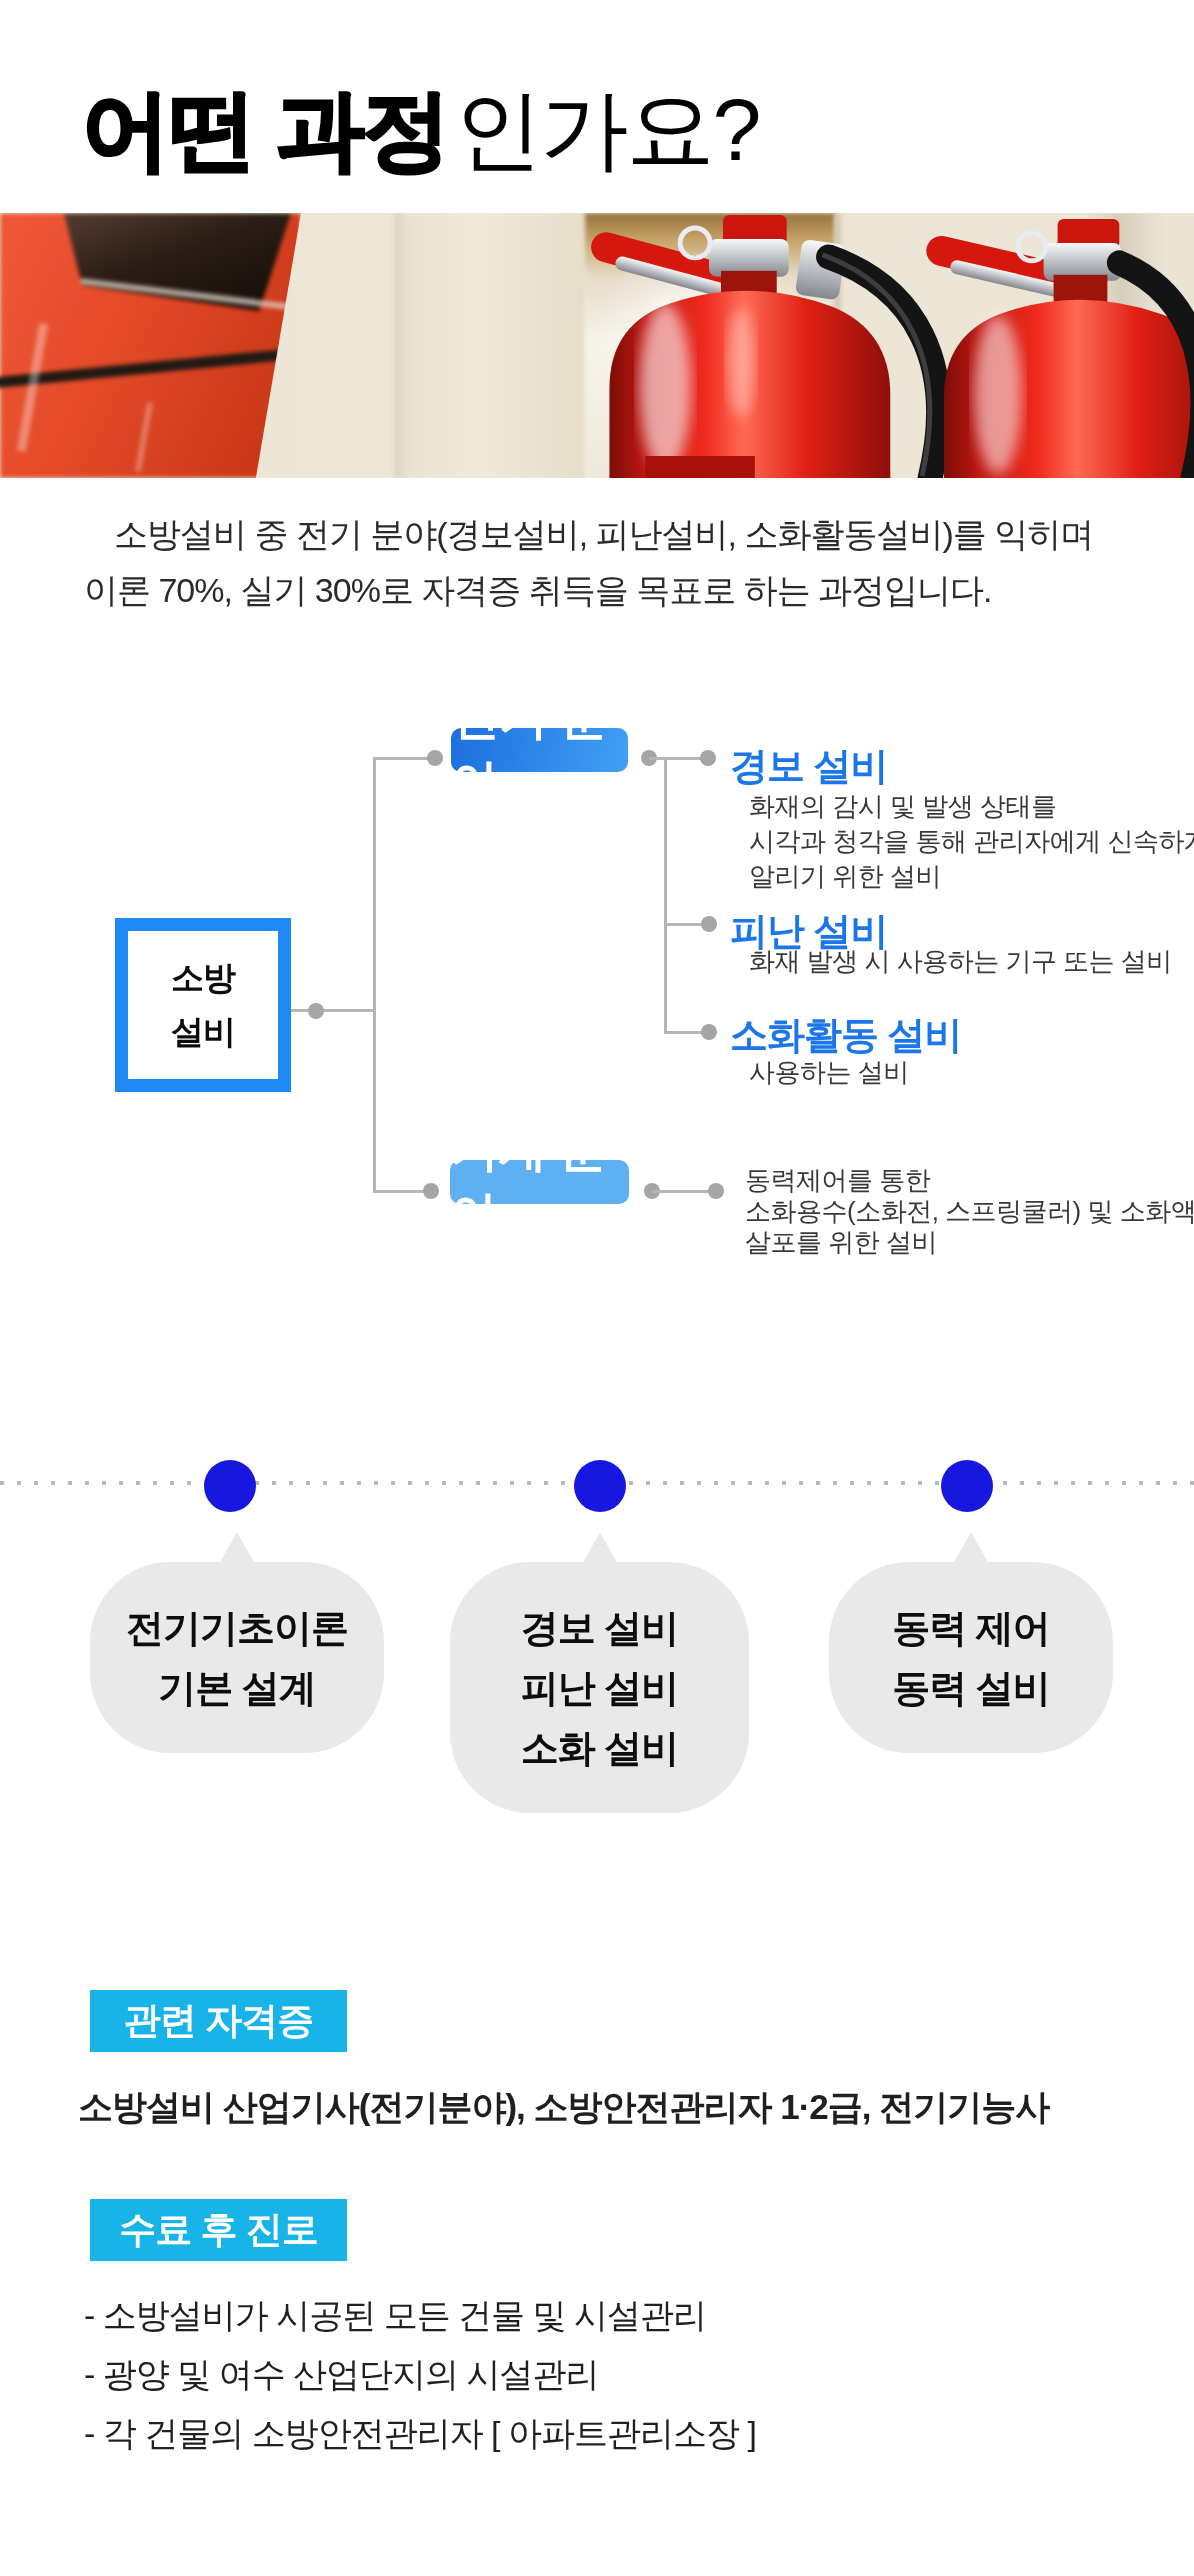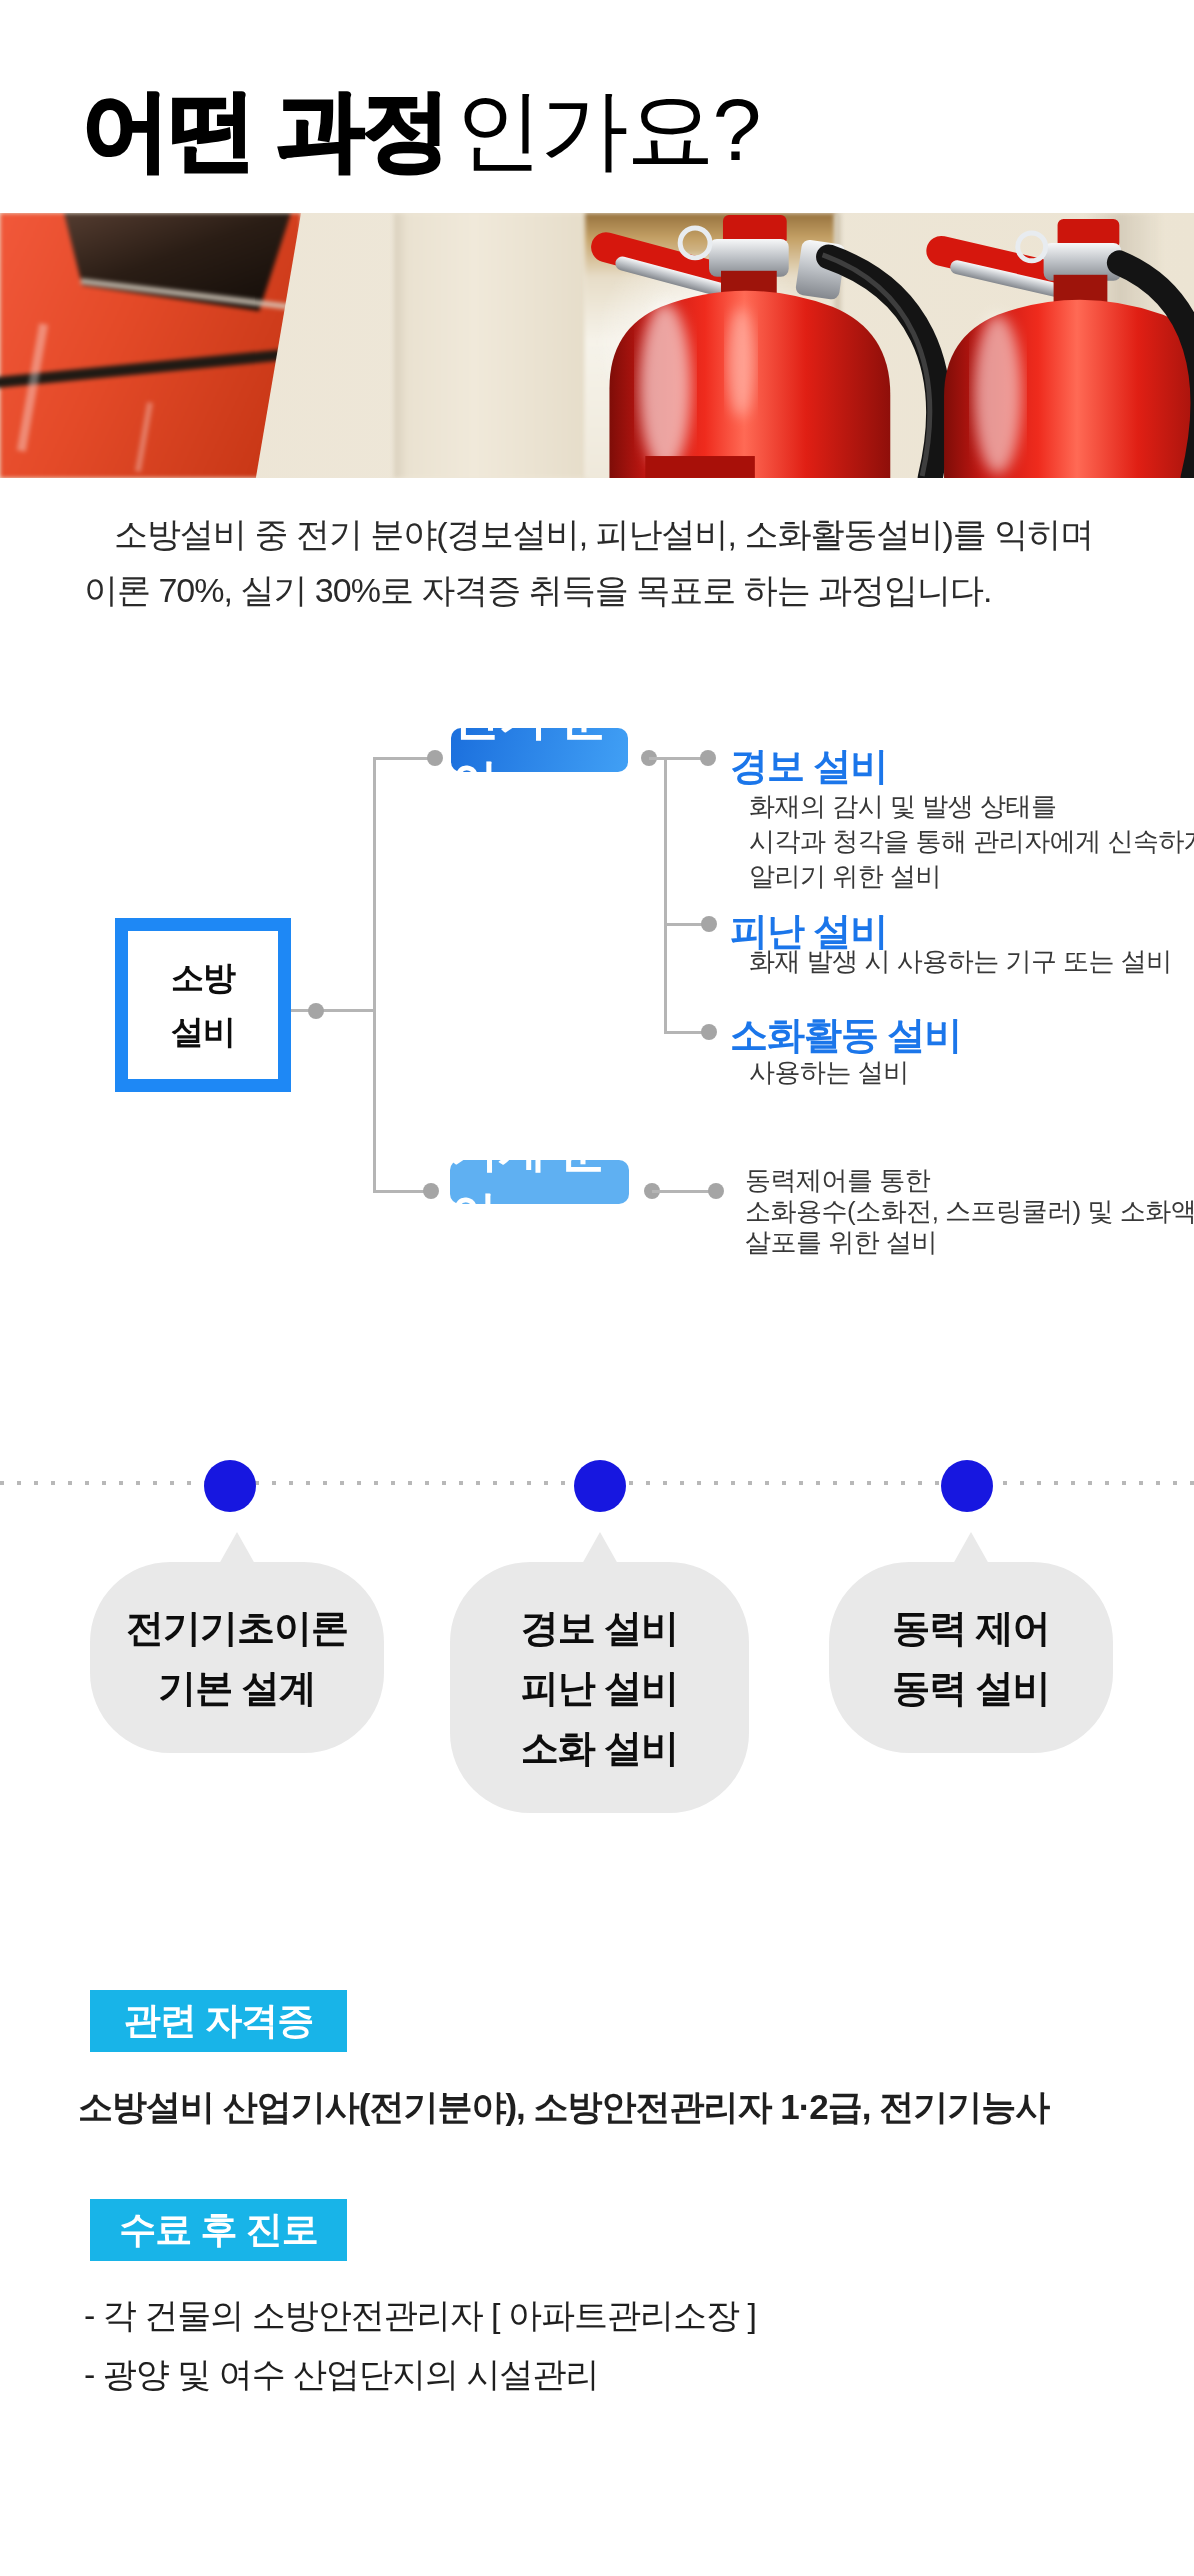--- a/index.html
+++ b/index.html
@@ -245,18 +245,19 @@
 
   <div class="badge badge-certs">
     <span>관련 자격증</span>
   </div>
   <div class="cert-text">소방설비 산업기사(전기분야), 소방안전관리자 1·2급, 전기기능사</div>
 
   <div class="badge badge-career">
     <span>수료 후 진로</span>
   </div>
   <div class="career-list">
+    <div>- 소방설비가 시공된 모든 건물 및 시설관리</div>
+    <div>- 광양 및 여수 산업단지의 시설관리</div>
     <div>- 각 건물의 소방안전관리자 [ 아파트관리소장 ]</div>
-    <div>- 광양 및 여수 산업단지의 시설관리</div>
   </div>
 
 </div>
 
 
 </body></html>

